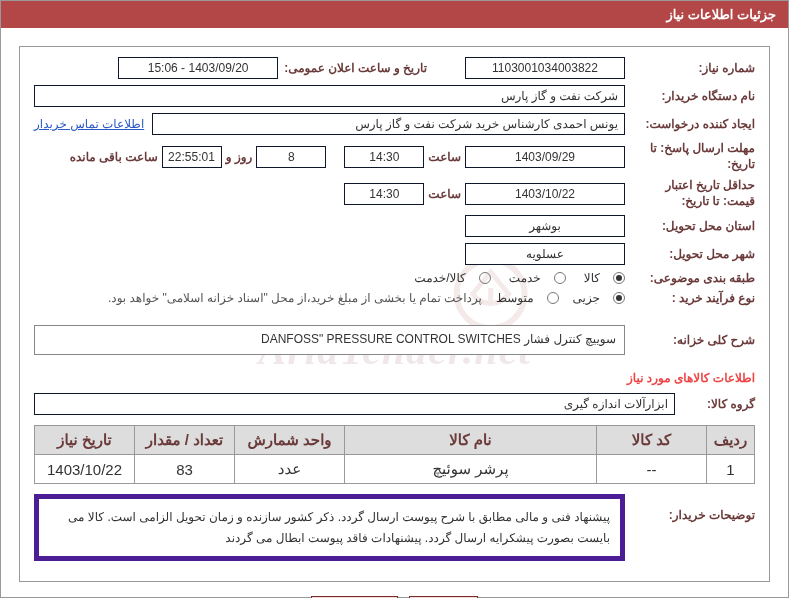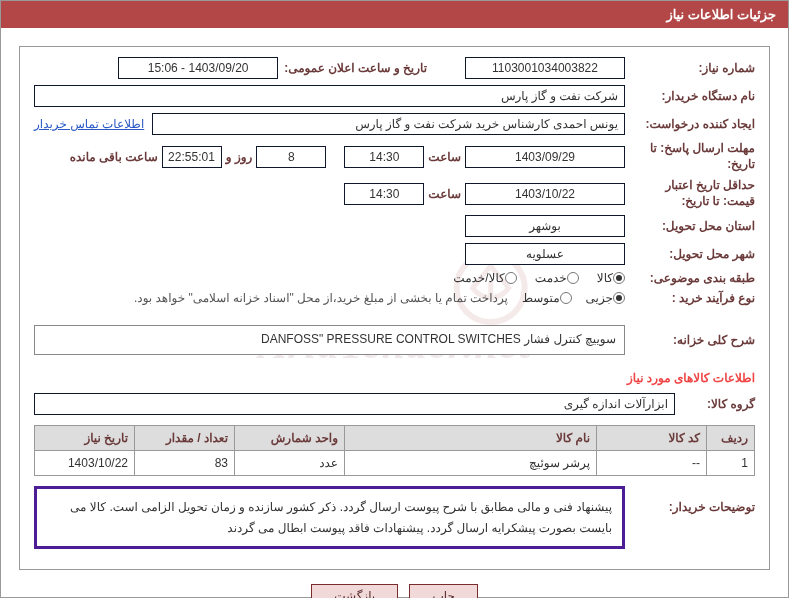--- a/index.html
+++ b/index.html
@@ -84,21 +84,21 @@
   .input-days { width: 70px; text-align:center;}
   .input-clock { width: 60px; text-align:center;}
   .sub-text {
     color: #6b3a3a;
     font-weight: bold;
     padding: 0 4px;
     flex-shrink:0;
   }
   .link-blue { color: #2a59c7; cursor: pointer; text-decoration: underline; flex-shrink:0; margin-right:8px;text-align:center;}
   .radio-group { display:flex; gap:18px; align-items:center;}
-  .radio-opt { display:flex; align-items:center; gap:0; color:#333;}
+  .radio-opt { display:flex; align-items:center; gap:13px; color:#333;}
   .radio-dot {
     width:12px; height:12px; border:1px solid #777; border-radius:50%;
     display:inline-flex; align-items:center; justify-content:center; flex-shrink:0;
   }
   .radio-dot.sel::after{
     content:""; width:6px; height:6px; background:#333; border-radius:50%;
   }
   .note-text { color:#555; font-size:12px; }
   .section-title {
     font-weight: bold;
@@ -118,30 +118,30 @@
   .goods-row { display:flex; align-items:center; margin-bottom:10px; position:relative; z-index:1;}
   table.goods {
     width:100%;
     border-collapse: collapse;
     position:relative; z-index:1;
     margin-top:4px;
   }
   table.goods th, table.goods td {
     border: 1px solid #999;
     padding: 5px 6px;
-    text-align: right;
-    font-size:12px;
+    text-align: center;
+    font-size:15px;
   }
   table.goods th {
     background: #ddd;
     color: #6b3a3a;
     font-weight: bold;
   }
   .desc-area {
-    border: 3px solid #4c1d95;
+    border: 5px solid #4c1d95;
     padding: 8px 10px;
     background: #fff;
     min-height: 46px;
     text-align: right;
     line-height: 1.7;
     flex:1;
   }
   .buttons-row {
     text-align: center;
     margin: 14px 0 6px 0;

